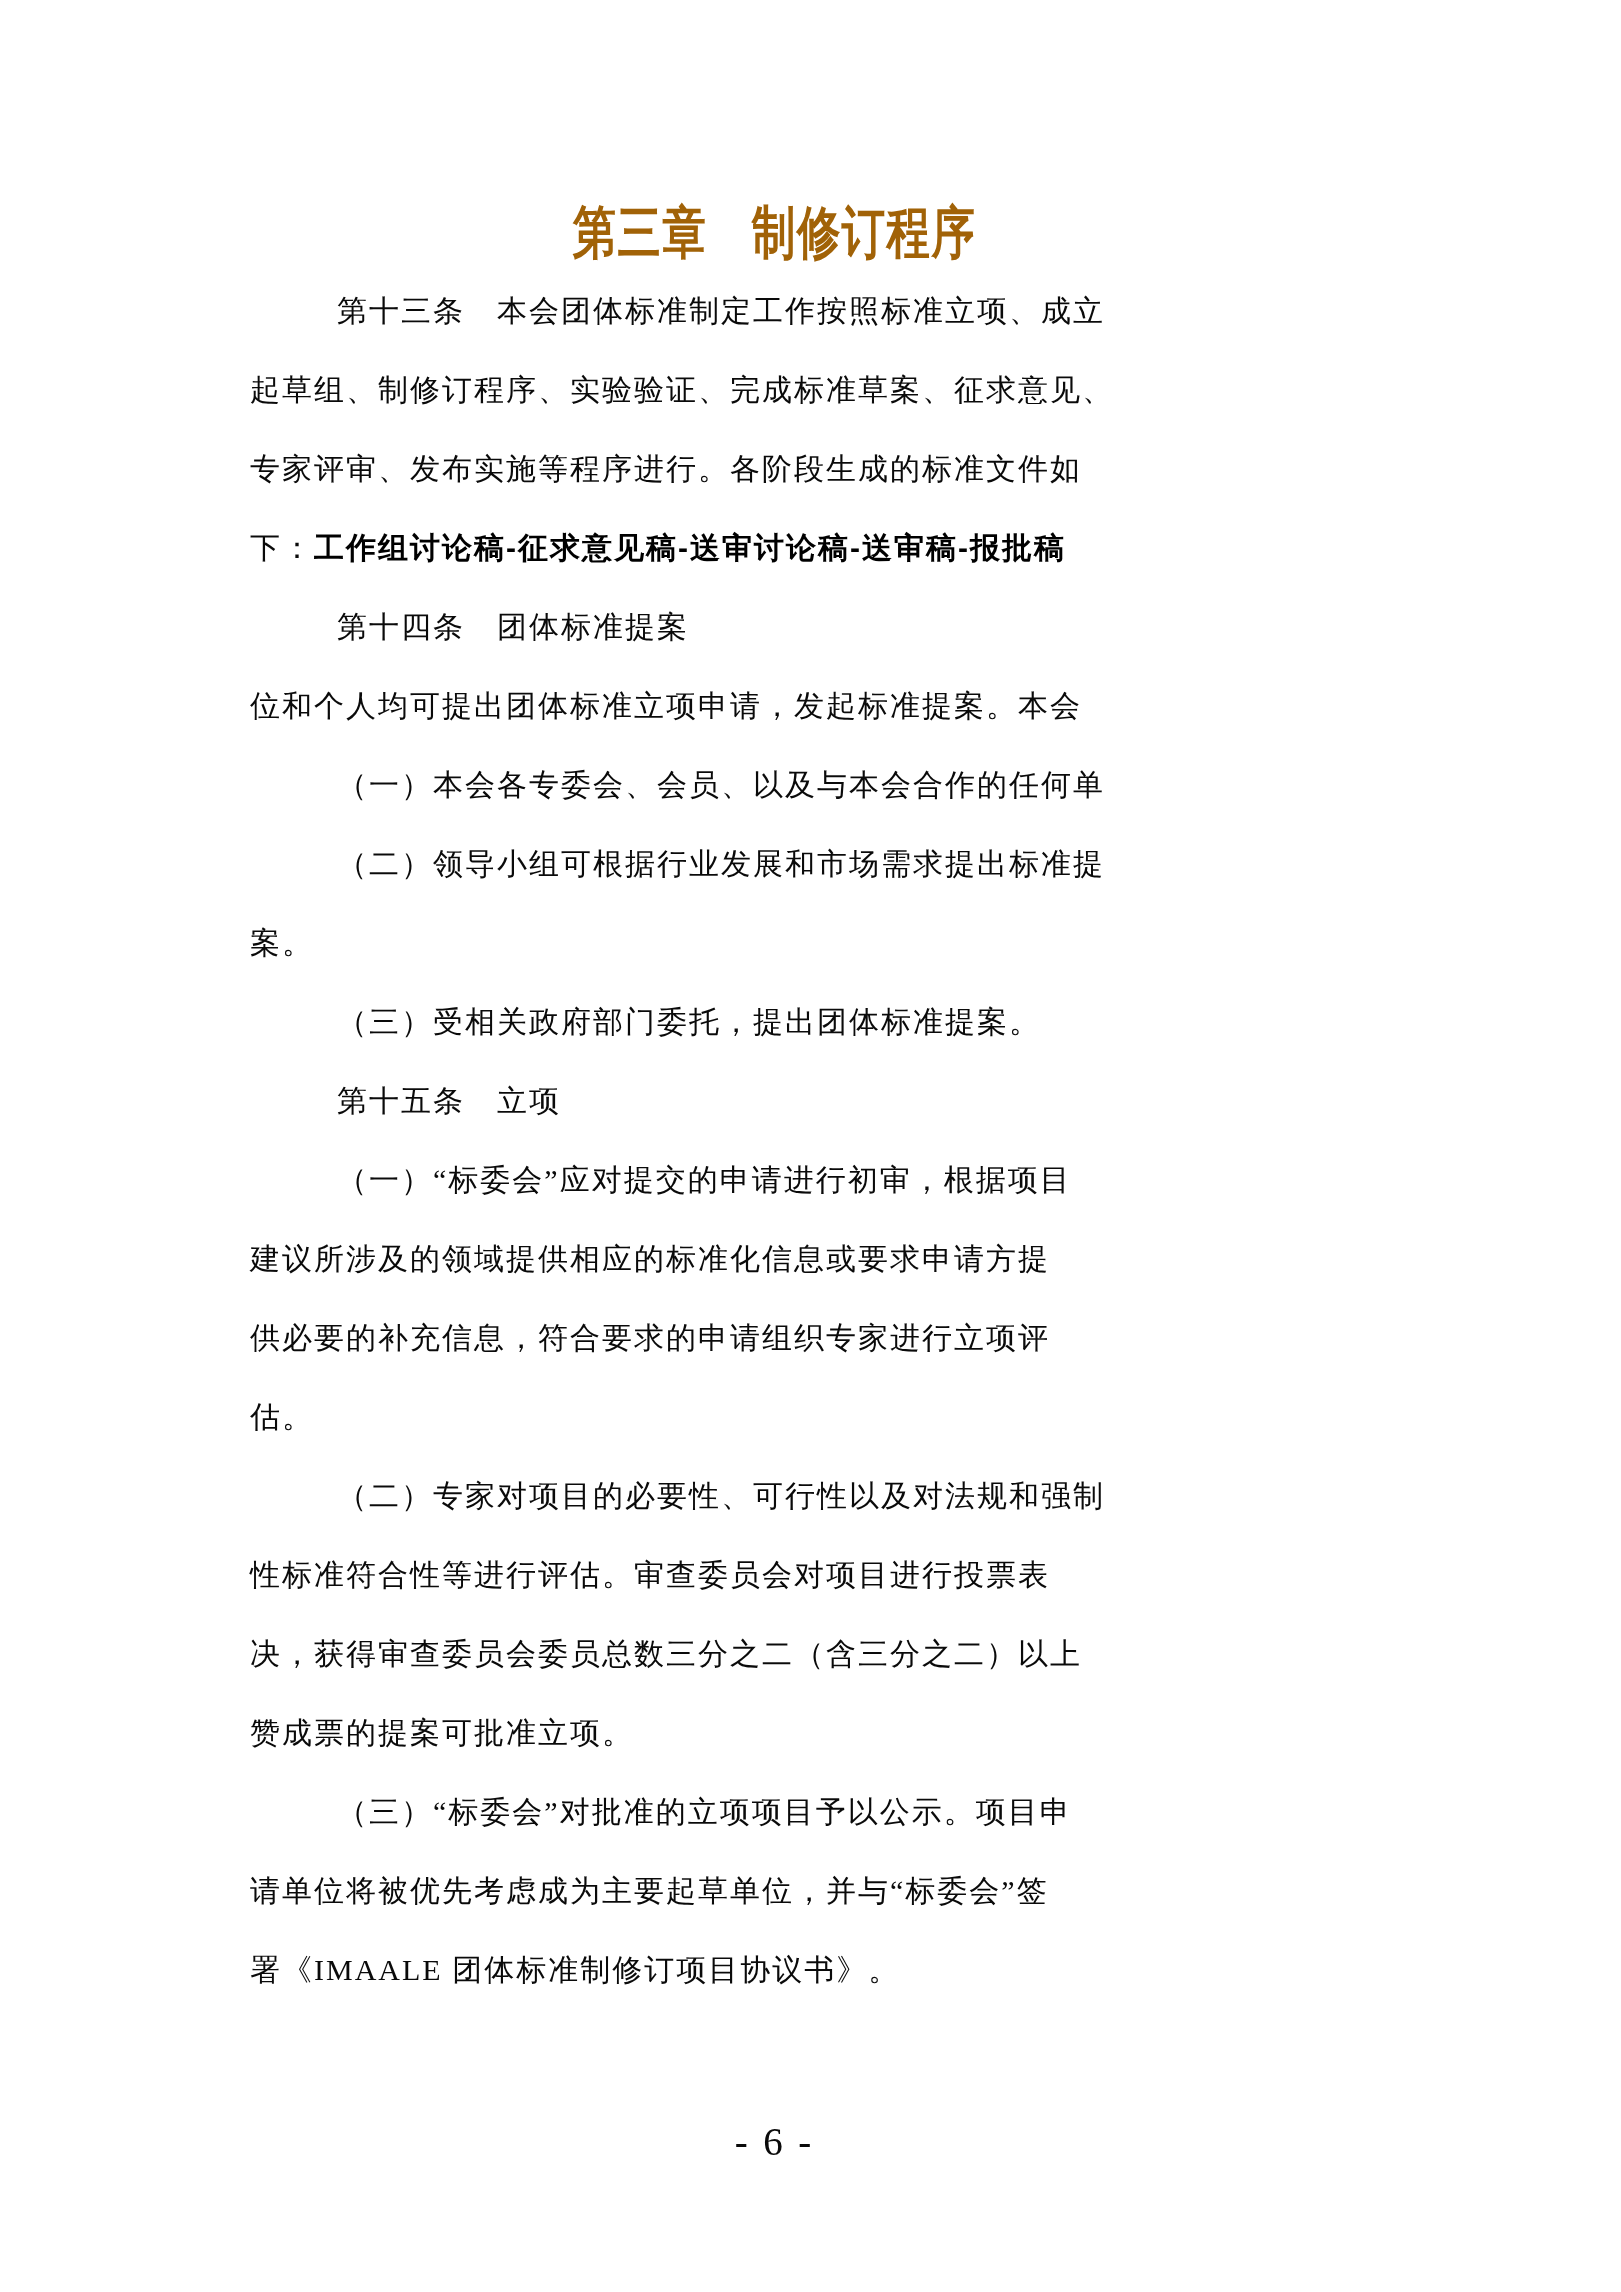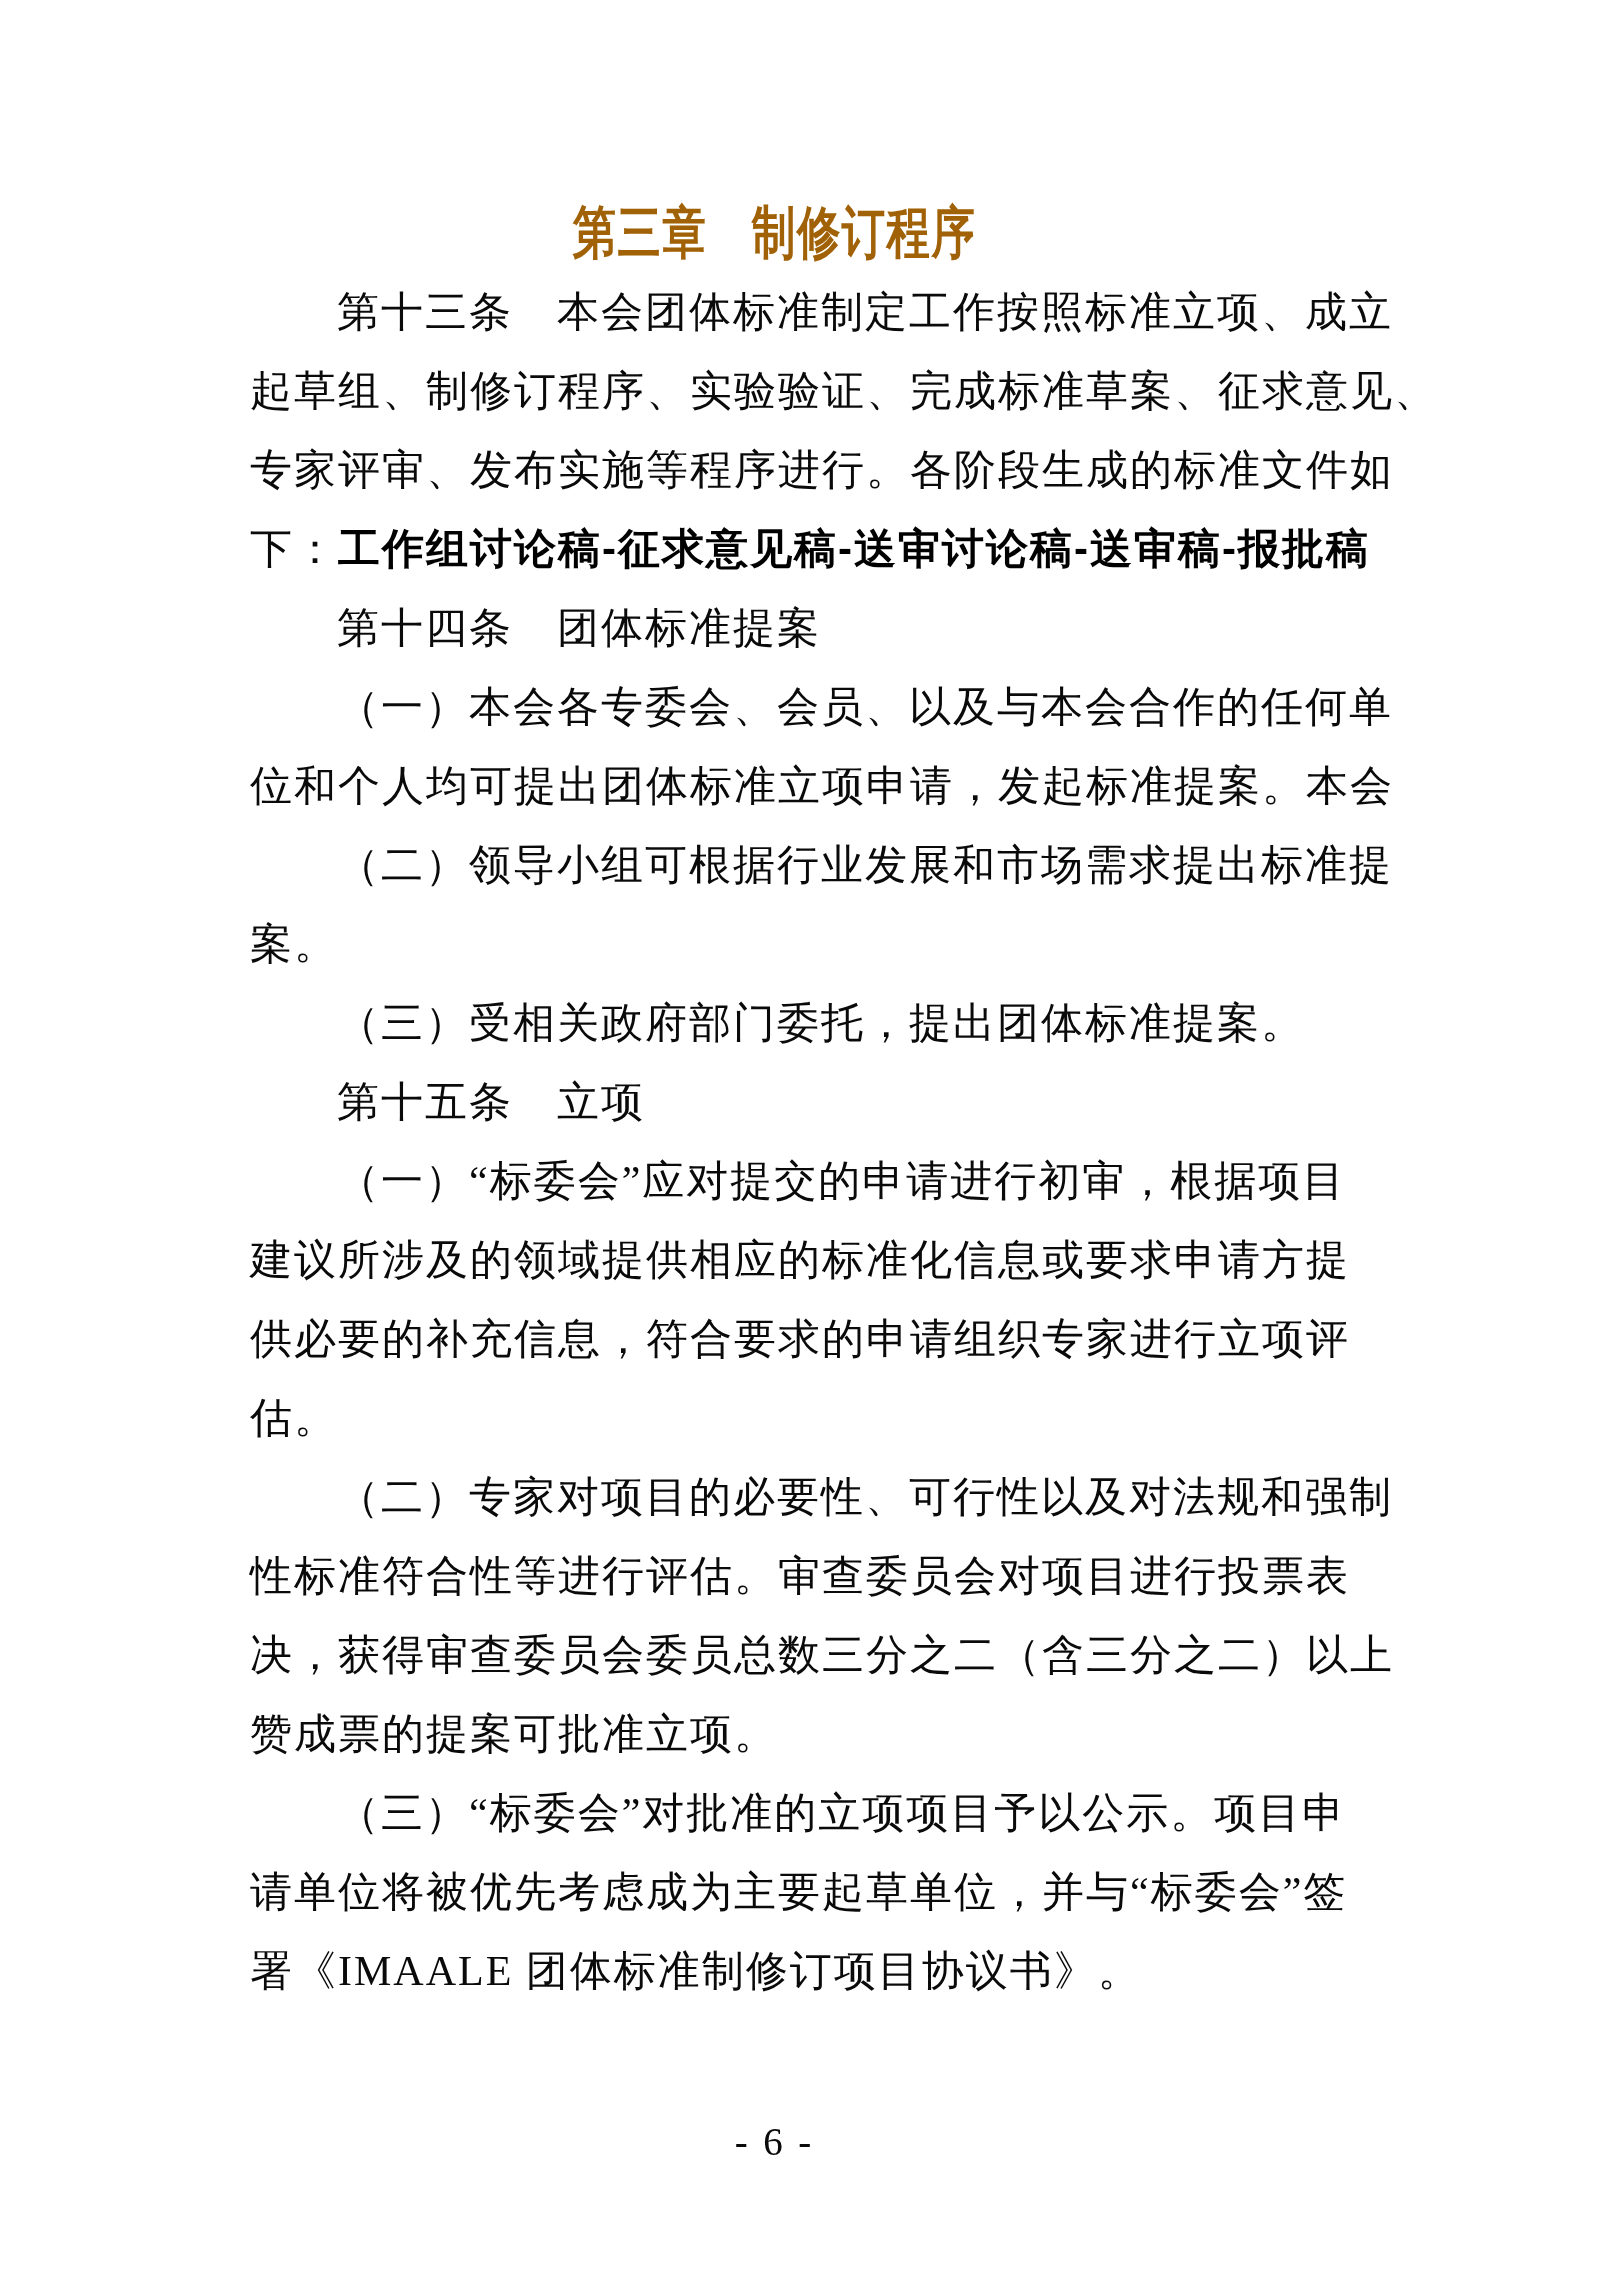--- a/index.html
+++ b/index.html
@@ -39,21 +39,21 @@
   .doc-body {
     position: absolute;
     top: 272px;
     left: 250px;
     width: 1132px;
   }
   .line {
     height: 79px;
     display: flex;
     align-items: center;
-    font-size: 42px;
+    font-size: 30px;
     letter-spacing: 2px;
     white-space: nowrap;
     color: #0a0a0a;
   }
   .line.indent {
     padding-left: 87px;
   }
   .bold-flow {
     font-family: "Liberation Sans", "DejaVu Sans", sans-serif;
     font-weight: 700;
@@ -79,22 +79,22 @@
 
   <main class="doc-body">
     <div class="line indent">第十三条　本会团体标准制定工作按照标准立项、成立</div>
     <div class="line">起草组、制修订程序、实验验证、完成标准草案、征求意见、</div>
     <div class="line">专家评审、发布实施等程序进行。各阶段生成的标准文件如</div>
     <div class="line">
         <span>下：</span>
         <span class="bold-flow">工作组讨论稿-征求意见稿-送审讨论稿-送审稿-报批稿</span>
       </div>
     <div class="line indent">第十四条　团体标准提案</div>
+    <div class="line">位和个人均可提出团体标准立项申请，发起标准提案。本会</div>
     <div class="line indent">（一）本会各专委会、会员、以及与本会合作的任何单</div>
-    <div class="line">位和个人均可提出团体标准立项申请，发起标准提案。本会</div>
     <div class="line indent">（二）领导小组可根据行业发展和市场需求提出标准提</div>
     <div class="line">案。</div>
     <div class="line indent">（三）受相关政府部门委托，提出团体标准提案。</div>
     <div class="line indent">第十五条　立项</div>
     <div class="line indent">（一）“标委会”应对提交的申请进行初审，根据项目</div>
     <div class="line">建议所涉及的领域提供相应的标准化信息或要求申请方提</div>
     <div class="line">供必要的补充信息，符合要求的申请组织专家进行立项评</div>
     <div class="line">估。</div>
     <div class="line indent">（二）专家对项目的必要性、可行性以及对法规和强制</div>
     <div class="line">性标准符合性等进行评估。审查委员会对项目进行投票表</div>

